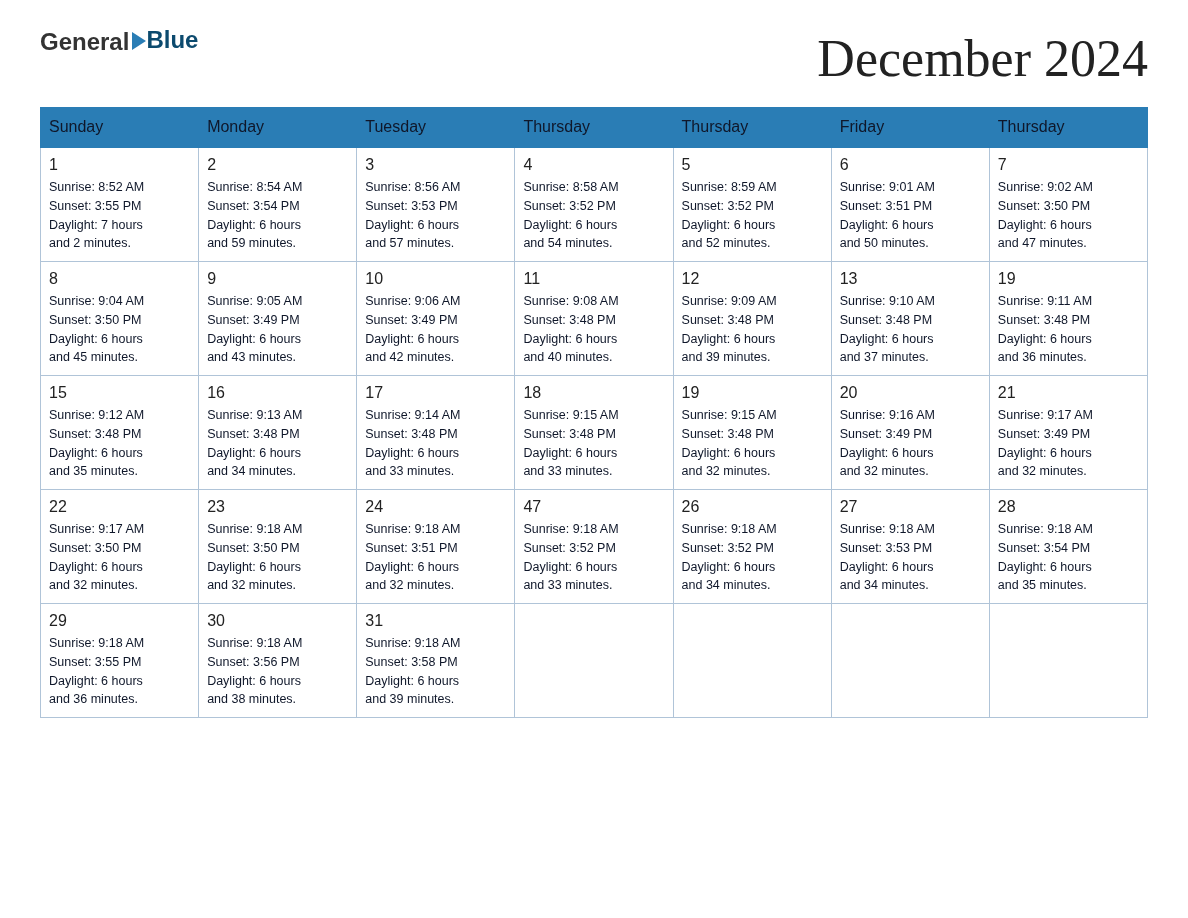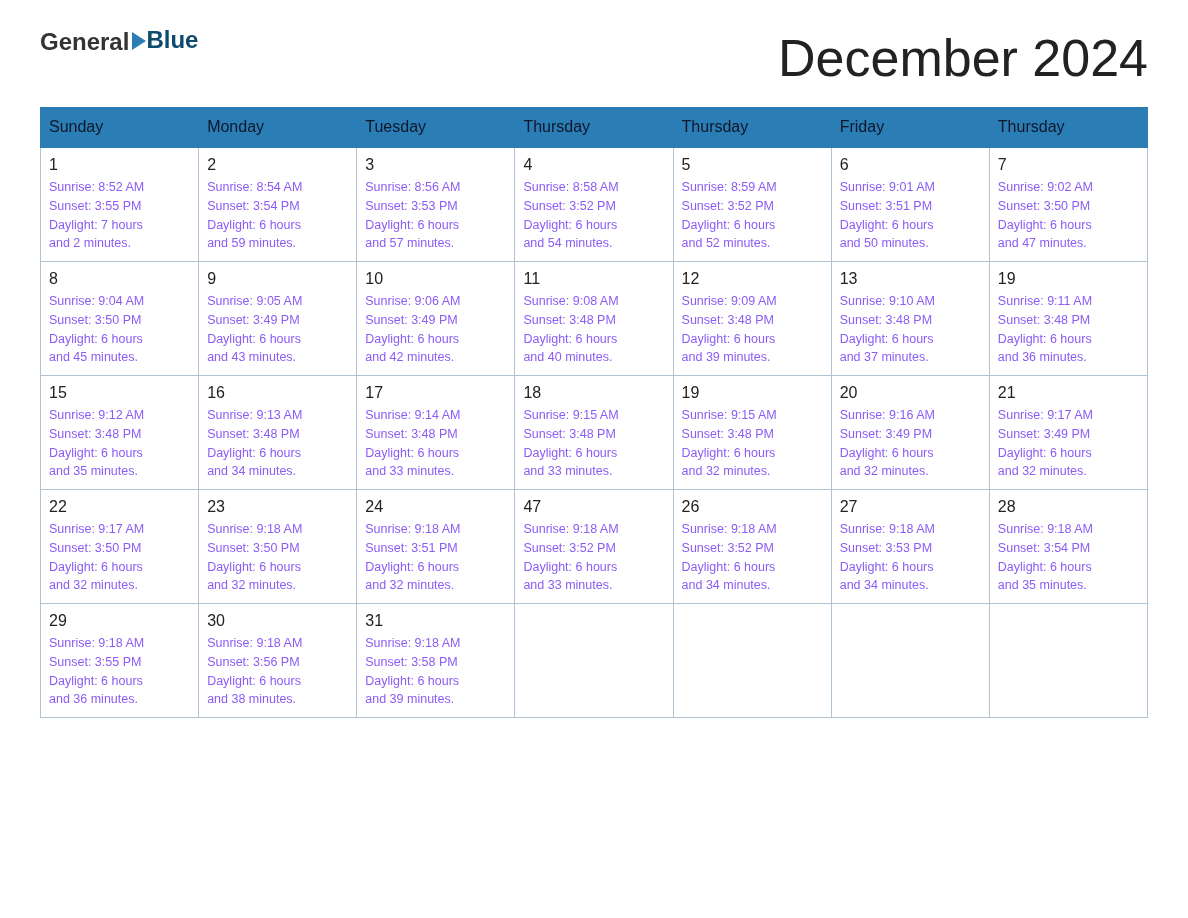--- a/index.html
+++ b/index.html
@@ -11,20 +11,21 @@
       min-height: 918px;
     }
     .header {
       display: flex;
       justify-content: space-between;
       align-items: flex-start;
       margin-bottom: 20px;
     }
     .title-block {
       text-align: center;
+      font-family: Liberation Serif, serif;
     }
     .month-title {
       font-size: 52px;
       font-weight: normal;
       color: #222;
       line-height: 1.1;
     }
     .location {
       font-size: 22px;
       color: #555;
@@ -55,21 +56,21 @@
     .day-num {
       font-size: 16px;
       font-weight: normal;
       display: block;
       margin-bottom: 4px;
       color: #222;
     }
     .day-info {
       font-size: 12.5px;
       line-height: 1.5;
-      color: #8b5cf6;
+      color: #0f172a;
     }
     tbody tr:first-child td {
       border-top: 2px solid #2a7db5;
     }
     tbody tr td:first-child {
       border-left: 1px solid #b0c4d8;
     }
     .empty {
       background: #fff;
     }

